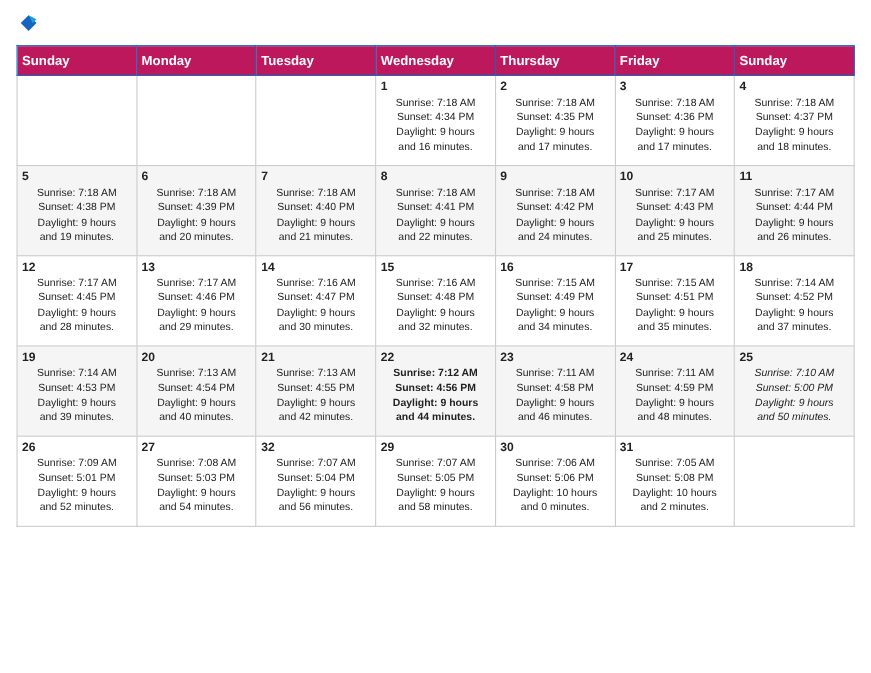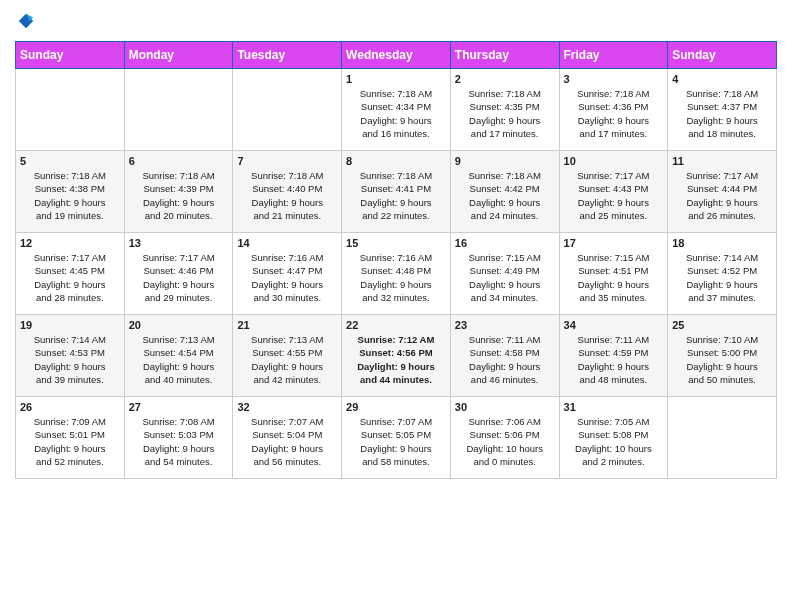--- a/index.html
+++ b/index.html
@@ -50,21 +50,21 @@
     .subtitle {
       font-size: 14px;
       color: #333;
     }
     .calendar {
       width: 100%;
       border-collapse: collapse;
       border: 1px solid #ccc;
     }
     .calendar th {
-      background-color: #d946ef;
+      background-color: #be185d;
       color: #fff;
       font-size: 12px;
       font-weight: bold;
       padding: 6px 4px;
       text-align: left;
       border: 1px solid #1565c0;
     }
     .calendar td {
       vertical-align: top;
       border: 1px solid #ccc;
@@ -294,29 +294,29 @@
 and 44 minutes.</div>
           </td>
           <td>
             <span class="day-num">23</span>
             <div class="day-info" style="white-space: pre-line;">Sunrise: 7:11 AM
 Sunset: 4:58 PM
 Daylight: 9 hours
 and 46 minutes.</div>
           </td>
           <td>
-            <span class="day-num">34</span>
+            <span class="day-num">24</span>
             <div class="day-info" style="white-space: pre-line;">Sunrise: 7:11 AM
 Sunset: 4:59 PM
 Daylight: 9 hours
 and 48 minutes.</div>
           </td>
           <td>
             <span class="day-num">25</span>
-            <div class="day-info" style="white-space: pre-line;">Sunrise: 7:10 AM
+            <div class="day-info" style="white-space: pre-line; font-style: italic;">Sunrise: 7:10 AM
 Sunset: 5:00 PM
 Daylight: 9 hours
 and 50 minutes.</div>
           </td>
         </tr>
         <tr>
           <td>
             <span class="day-num">26</span>
             <div class="day-info" style="white-space: pre-line;">Sunrise: 7:09 AM
 Sunset: 5:01 PM

